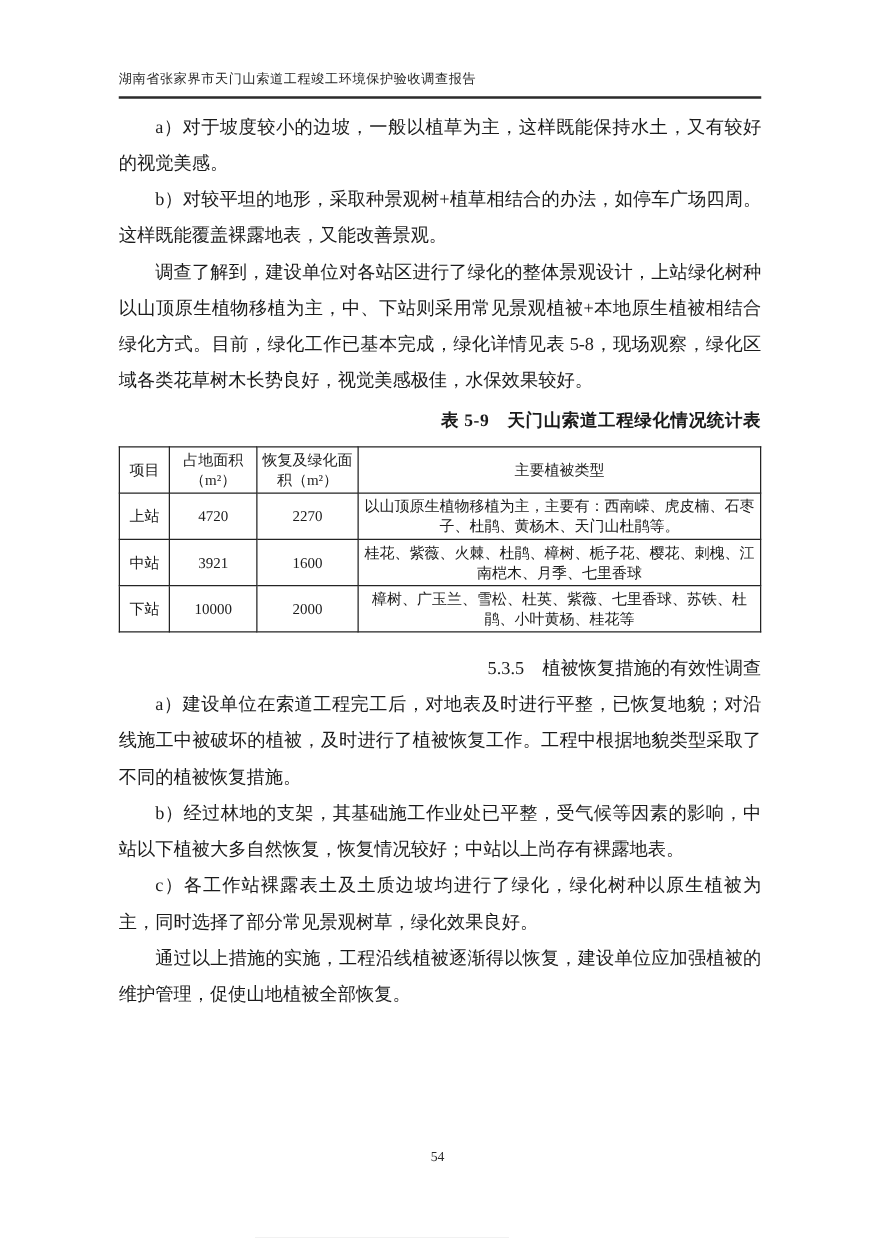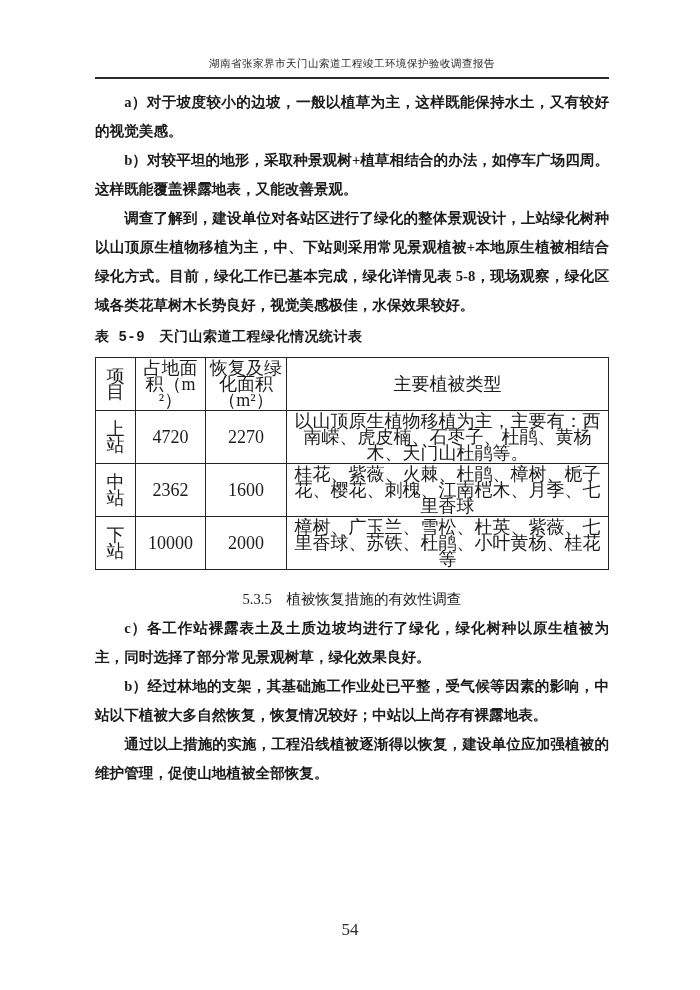--- a/index.html
+++ b/index.html
@@ -13,74 +13,74 @@
     overflow:hidden;
   }
   .content {
     position:absolute;
     left:95px; top:56px;
     width:514px;
   }
   .doc-header {
     font-size:10.5px;
     line-height:15px;
-    text-align:center;
+    text-align:left;
     letter-spacing:0.5px;
     color:#262626;
     padding-bottom:6px;
     border-bottom:2px solid #2b2b2b;
   }
   .body-text {
     margin-top:9px;
     font-size:14.6px;
     line-height:29px;
     text-align:justify;
   }
-  .para { margin:0; text-indent:2em;font-weight:bold; }
+  .para { margin:0; text-indent:2em; }
   .table-title {
     margin:3px 0 5px 0;
     text-indent:0;
-    text-align:left;
-    font-family:Liberation Mono, monospace;
+    text-align:right;
+    font-family:Liberation Serif, serif;
     font-weight:bold;
     font-size:14px;
     letter-spacing:0.5px;
   }
   table.stats {
     width:100%;
     border-collapse:collapse;
     table-layout:fixed;
-    font-size:18px;
+    font-size:12px;
     line-height:16px;
     text-align:center;
   }
   table.stats th, table.stats td {
     border:1.5px solid #242424;
     font-weight:normal;
     padding:2px 3px;
     vertical-align:middle;
     word-break:break-all;
   }
   col.c-item { width:40px; }
   col.c-area { width:70px; }
   col.c-restored { width:81px; }
   .section-heading {
     margin:15px 0 0 0;
     font-size:14.6px;
     font-weight:normal;
     line-height:29px;
     text-indent:0;
-    text-align:center;
+    text-align:right;
   }
   .page-number {
     position:absolute;
     left:0; right:0;
     top:920px;
     text-align:center;
-    font-size:17px;
+    font-size:11px;
     color:#2a2a2a;
   }
 </style>
 </head>
 <body>
 
 <div class="page">
   <div class="content">
 
     <div class="doc-header">
@@ -111,36 +111,37 @@
         </thead>
         <tbody>
           <tr>
             <td>上站</td>
             <td>4720</td>
             <td>2270</td>
             <td>以山顶原生植物移植为主，主要有：西南嵘、虎皮楠、石枣子、杜鹃、黄杨木、天门山杜鹃等。</td>
           </tr>
           <tr>
             <td>中站</td>
-            <td>2362</td>
+            <td>3921</td>
             <td>1600</td>
             <td>桂花、紫薇、火棘、杜鹃、樟树、栀子花、樱花、刺槐、江南桤木、月季、七里香球</td>
           </tr>
           <tr>
             <td>下站</td>
             <td>10000</td>
             <td>2000</td>
             <td>樟树、广玉兰、雪松、杜英、紫薇、七里香球、苏铁、杜鹃、小叶黄杨、桂花等</td>
           </tr>
         </tbody>
       </table>
 
       <h3 class="section-heading">5.3.5　植被恢复措施的有效性调查</h3>
 
+      <p class="para">a）建设单位在索道工程完工后，对地表及时进行平整，已恢复地貌；对沿线施工中被破坏的植被，及时进行了植被恢复工作。工程中根据地貌类型采取了不同的植被恢复措施。</p>
+      <p class="para">b）经过林地的支架，其基础施工作业处已平整，受气候等因素的影响，中站以下植被大多自然恢复，恢复情况较好；中站以上尚存有裸露地表。</p>
       <p class="para">c）各工作站裸露表土及土质边坡均进行了绿化，绿化树种以原生植被为主，同时选择了部分常见景观树草，绿化效果良好。</p>
-      <p class="para">b）经过林地的支架，其基础施工作业处已平整，受气候等因素的影响，中站以下植被大多自然恢复，恢复情况较好；中站以上尚存有裸露地表。</p>
       <p class="para">通过以上措施的实施，工程沿线植被逐渐得以恢复，建设单位应加强植被的维护管理，促使山地植被全部恢复。</p>
     </div>
 
   </div>
 
   <div class="page-number">54</div>
 </div>
 
 </body></html>

